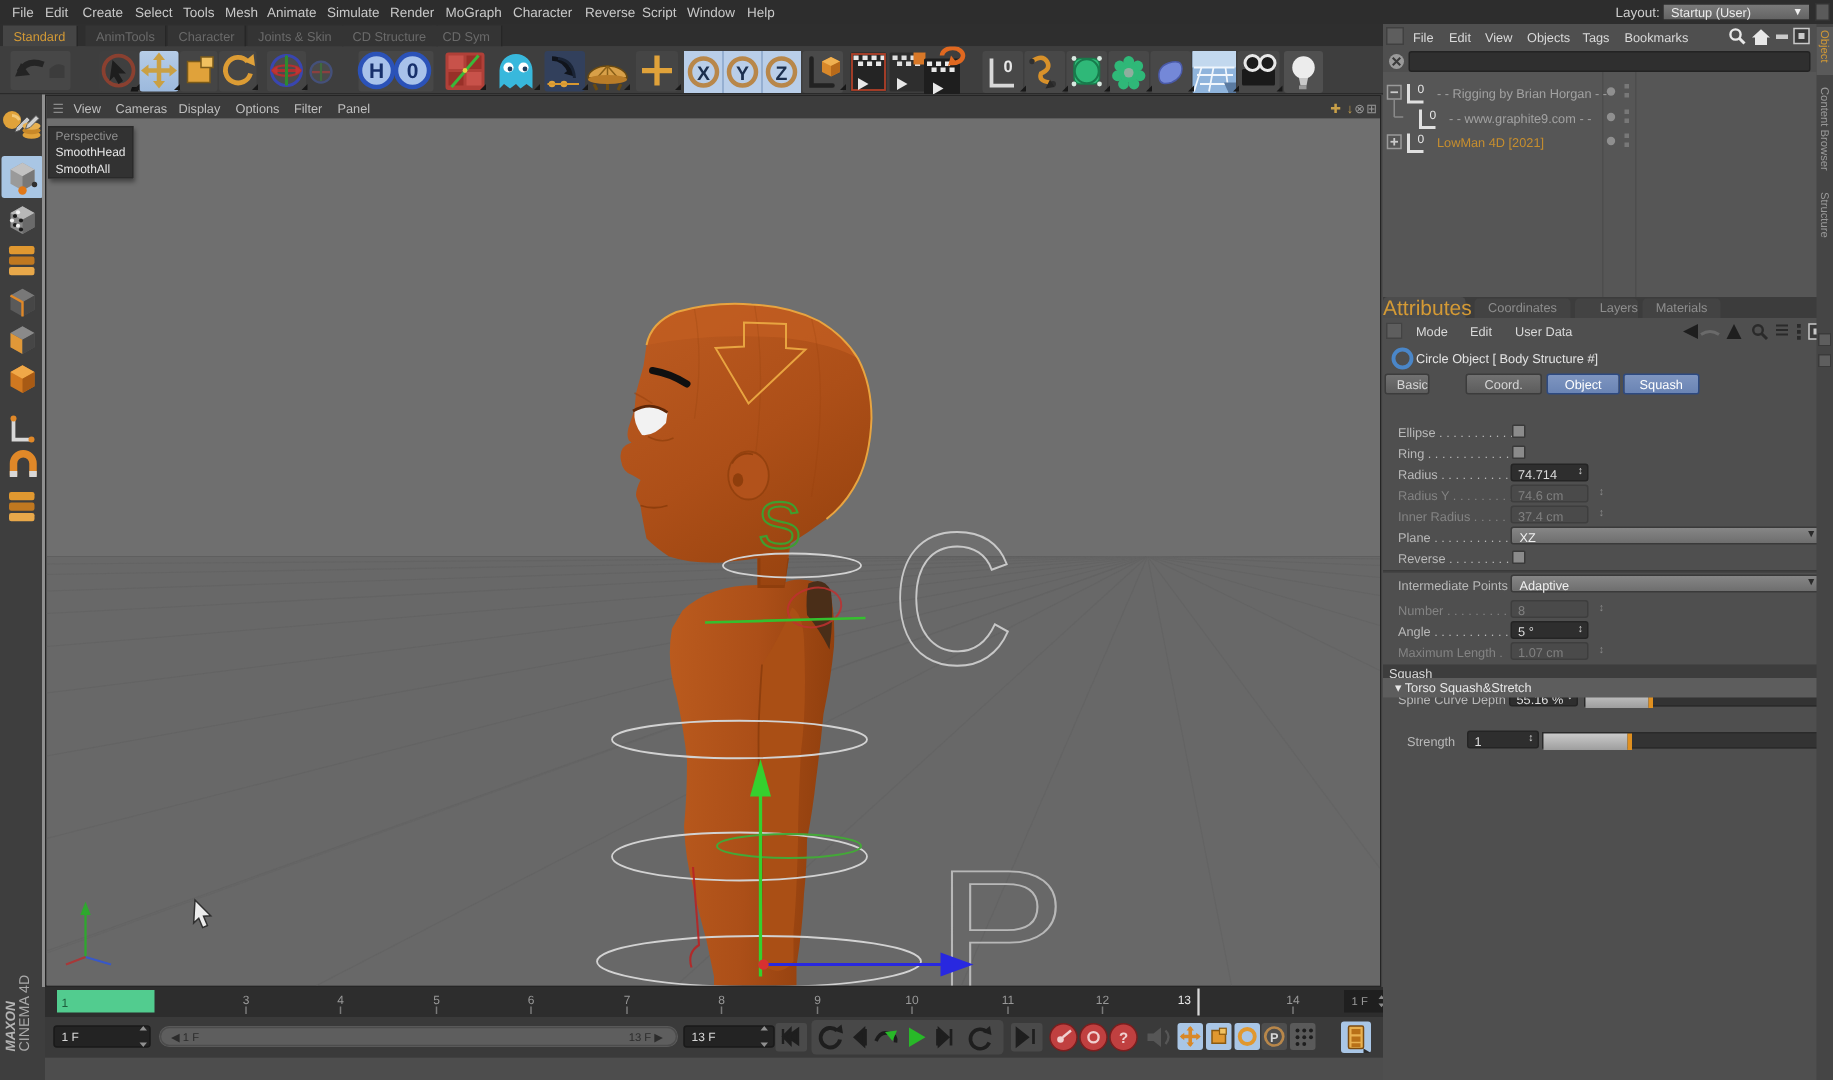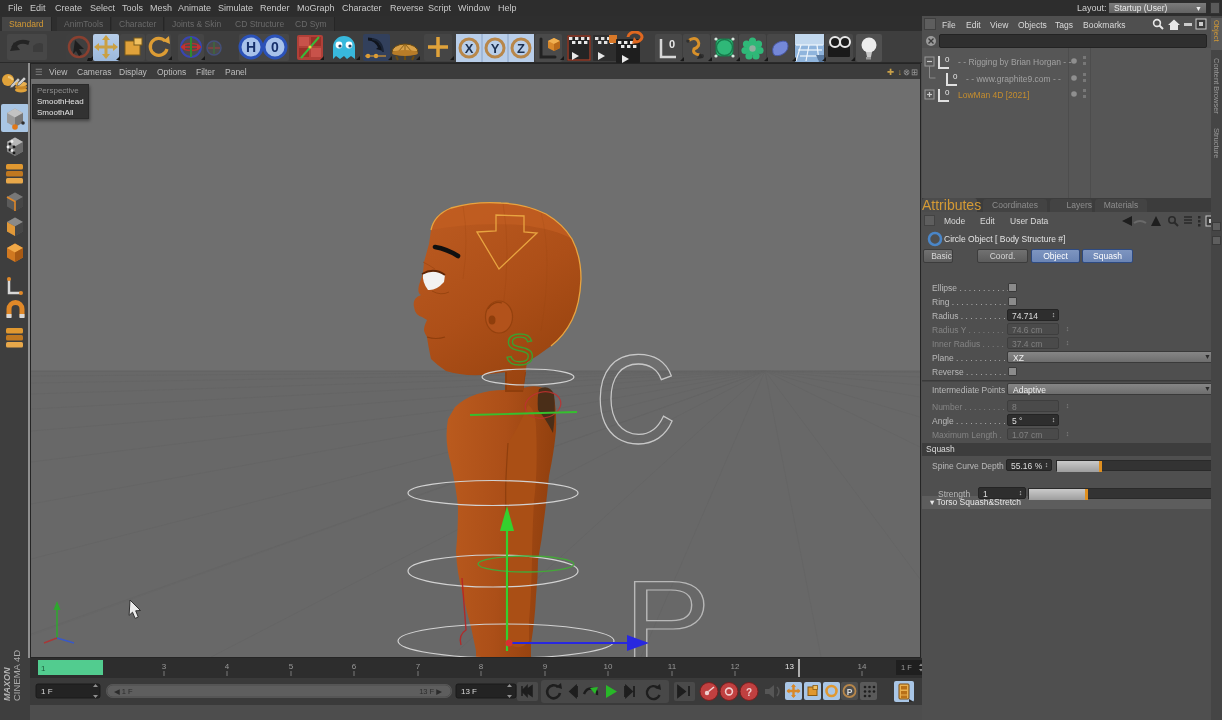--- a/index.html
+++ b/index.html
@@ -740,21 +740,21 @@
       <div class="stp" style="left:142px;top:414px;color:#888">↕</div>
 
   <div class="hdr" style="top:427px">Squash</div>
   <div class="lbl" style="left:10px;top:445px">Spine Curve Depth</div>
   <div class="field" style="left:84px;top:443px;width:46px;height:12px;padding:1px 0 0 4px">55.16 %</div>
       <div class="stp" style="left:121px;top:445px">↕</div>
   <div class="abs" style="left:134px;top:444px;width:162px;height:11px;background:#333;border:1px solid #2a2a2a">
     <div class="abs" style="left:0;top:0;width:42px;height:11px;background:linear-gradient(#cacaca,#9e9e9e)"></div>
     <div class="abs" style="left:42px;top:0;width:3px;height:11px;background:#e09020"></div>
   </div>
-  <div class="abs" style="left:0;top:480px;width:296px;height:13px;background:#5d5d5d;color:#e8e8e8;font-size:8.5px;line-height:13px;padding-left:8px">▾ Torso Squash&amp;Stretch</div>
+  <div class="abs" style="left:0;top:436px;width:296px;height:13px;background:#5d5d5d;color:#e8e8e8;font-size:8.5px;line-height:13px;padding-left:8px">▾ Torso Squash&amp;Stretch</div>
   <div class="lbl" style="left:16px;top:473px">Strength</div>
   <div class="field" style="left:56px;top:471px;width:48px;height:12px;padding:1px 0 0 4px">1</div>
       <div class="stp" style="left:95px;top:473px">↕</div>
   <div class="abs" style="left:106px;top:472px;width:188px;height:11px;background:#333;border:1px solid #2a2a2a">
     <div class="abs" style="left:0;top:0;width:56px;height:11px;background:linear-gradient(#cacaca,#9e9e9e)"></div>
     <div class="abs" style="left:56px;top:0;width:3px;height:11px;background:#e09020"></div>
   </div>
 
   <div class="abs" style="left:289px;top:0;width:11px;height:704px;background:#454545">
     <div class="abs" style="left:0;top:2px;width:11px;height:32px;background:#5a5a5a"></div>

